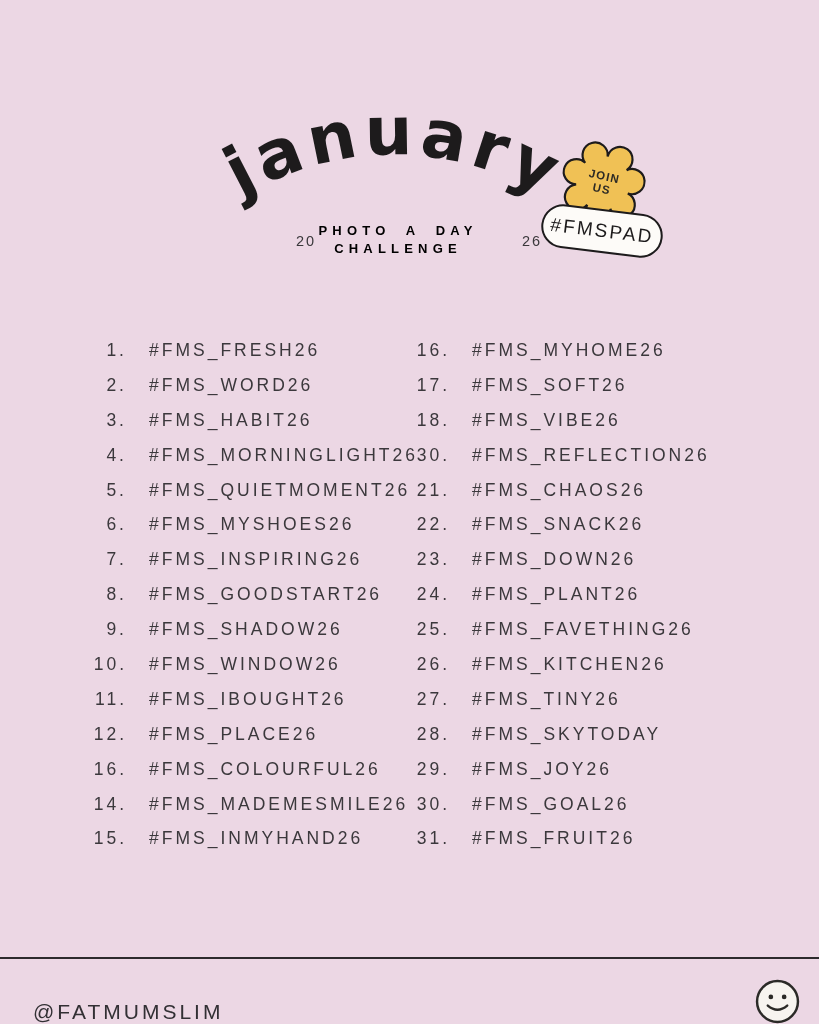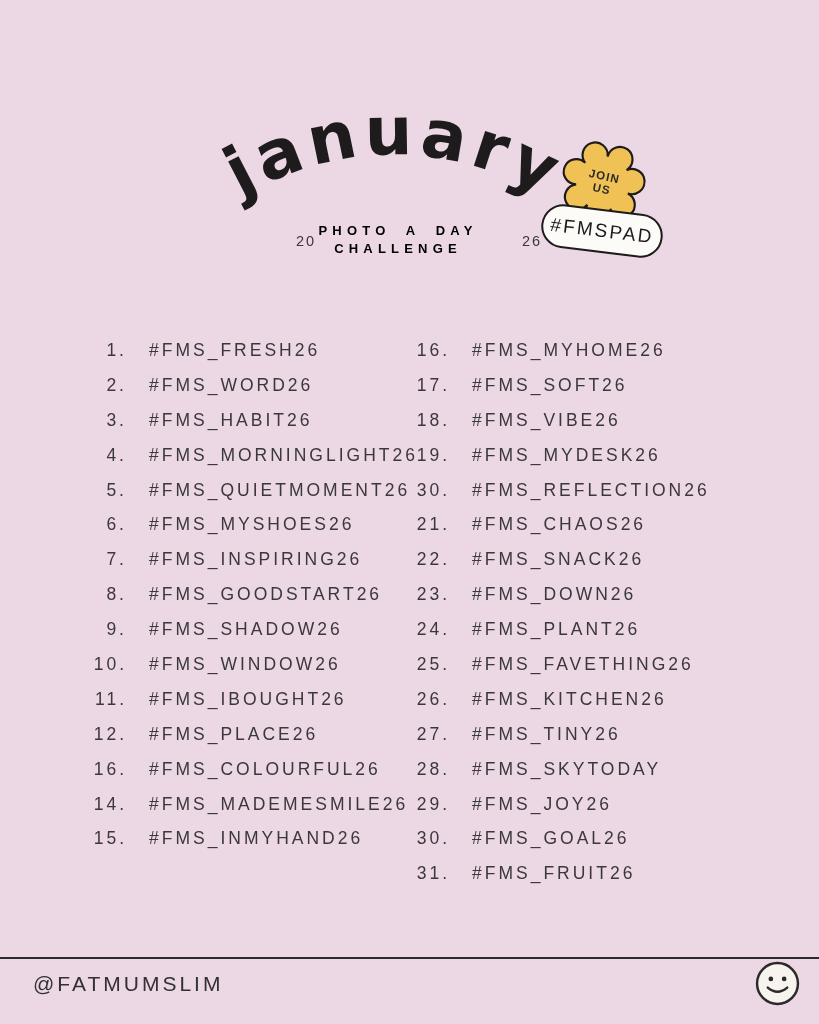--- a/index.html
+++ b/index.html
@@ -113,23 +113,23 @@
   .col2 .num { width: 40px; }
   .row .tag { margin-left: 22px; }
 
   
   .footer {
     position: absolute;
     left: 0; right: 0;
     top: 957px; bottom: 0;
     border-top: 2px solid #2d2a2c;
     display: flex;
-    align-items: center;
+    align-items: flex-end;
     justify-content: space-between;
-    padding: 0 19px 16px 33px;
+    padding: 0 19px 0 33px;
     box-sizing: border-box;
   }
   .handle {
     font-size: 21px;
     letter-spacing: 3px;
     color: #323034;
   }
   .smiley { display: block; }
 </style>
 </head>
@@ -244,24 +244,20 @@
       </div>
     <div class="row">
         <span class="num">17.</span>
         <span class="tag">#FMS_SOFT26</span>
       </div>
     <div class="row">
         <span class="num">18.</span>
         <span class="tag">#FMS_VIBE26</span>
       </div>
     <div class="row">
-        <span class="num">19.</span>
-        <span class="tag">#FMS_MYDESK26</span>
-      </div>
-    <div class="row">
         <span class="num">30.</span>
         <span class="tag">#FMS_REFLECTION26</span>
       </div>
     <div class="row">
         <span class="num">21.</span>
         <span class="tag">#FMS_CHAOS26</span>
       </div>
     <div class="row">
         <span class="num">22.</span>
         <span class="tag">#FMS_SNACK26</span>

